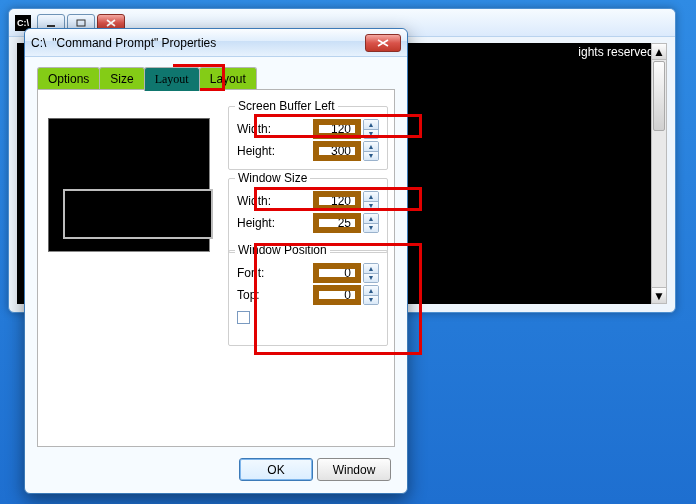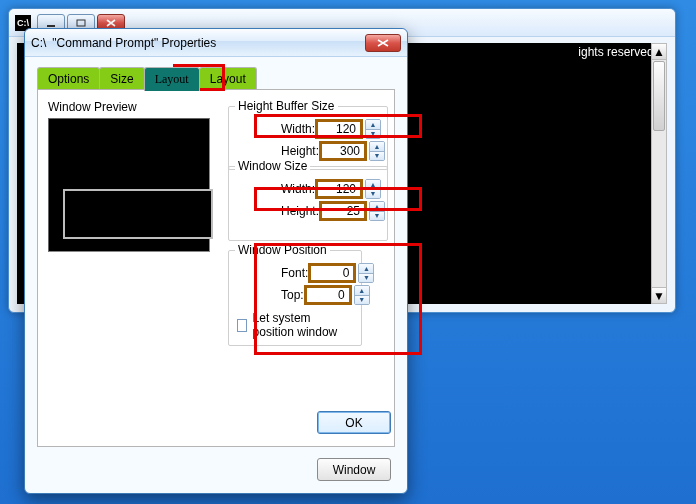--- a/index.html
+++ b/index.html
@@ -31,31 +31,31 @@
   .tab-content { position:absolute; left:12px; top:60px; right:12px; bottom:46px; background:#fff; border:1px solid #b5b5b5; padding:10px; }
 
   .preview-label{ color:#000; }
   .preview-box{ position:absolute; left:10px; top:28px; width:162px; height:134px; background:#000;}
   .preview-console{ position:absolute; left:14px; top:70px; width:150px; height:50px; border:2px solid #bdbdbd; background:#000;}
   .sunken{ border:1px solid #888; border-top-color:#666; border-left-color:#666; display:inline-block; }
 
   .groupbox{ position:absolute; border:1px solid #cfcfcf; border-radius:2px;}
   .groupbox .legend{ position:absolute; top:-8px; left:6px; background:#fff; padding:0 3px; color:#000; }
   .row{ display:flex; align-items:center; justify-content:space-between; margin:2px 0;}
-  .row label{ color:#000;margin-left:44px; }
+  .row label{ color:#000; }
   .numwrap{ display:flex; align-items:center; gap:2px;}
-  .numinput{ width:48px; height:20px; border:3px solid #a16207; padding:1px 4px; text-align:right; background:#fff;}
+  .numinput{ width:48px; height:20px; border:6px solid #a16207; padding:1px 4px; text-align:right; background:#fff;}
   .spinner{ width:16px; height:20px; display:flex; flex-direction:column; border:1px solid #9ab2cc; border-radius:2px; overflow:hidden;}
   .spinner div{ flex:1; display:flex; align-items:center; justify-content:center; background:linear-gradient(#f7fbff,#d9e8f7); font-size:7px; color:#2b5a8a;}
   .spinner div:first-child{ border-bottom:1px solid #9ab2cc;}
 
   .checkbox{ width:13px; height:13px; border:1px solid #7a9ac0; background:#fff; margin-right:6px; display:inline-block; vertical-align:middle;}
   .chkrow{ display:flex; align-items:center; margin-top:6px;}
 
-  .dlg-buttons{ position:absolute; right:16px; bottom:12px; display:flex; gap:24px;flex-direction:column;}
+  .dlg-buttons{ position:absolute; right:16px; bottom:12px; display:flex; gap:4px;}
   .btn{ min-width:74px; height:23px; border:1px solid #8a8a8a; border-radius:3px; background:linear-gradient(#fdfdfd,#e3e3e3); display:flex;align-items:center;justify-content:center;}
   .btn.default{ border:1px solid #3c7ab8; box-shadow:0 0 0 1px #7fb6ec inset; background:linear-gradient(#f2f9ff,#dbeeff);}
   
   .highlight{ position:absolute; border:3px solid #e20000; pointer-events:none;}
   .hl-tab{ left:148px; top:35px; width:52px; height:27px;}
   .hl-sbw{ left:229px; top:85px; width:168px; height:24px;}
   .hl-wsw{ left:229px; top:158px; width:168px; height:24px;}
   .hl-wp{ left:229px; top:214px; width:168px; height:112px;}
 
   svg{display:block}
@@ -106,27 +106,26 @@
   </div>
 
   <div class="tabs">
     <div class="tab">Options</div>
     <div class="tab">Size</div>
     <div class="tab active">Layout</div>
     <div class="tab">Layout</div>
   </div>
 
   <div class="tab-content">
-    <div class="preview-label">Window Preview</div>
     <span class="sunken preview-box">
       <span class="preview-console"></span>
     </span>
 
     <div class="groupbox" style="left:190px; top:16px; width:160px; height:64px; padding:10px 8px 6px 8px;">
-      <span class="legend">Height Buffer Size</span>
+      <span class="legend">Screen Buffer Left</span>
       <div class="row">
         <label>Width:</label>
         <div class="numwrap">
           <input class="numinput" value="120" style="">
           <div class="spinner">
               <div>▲</div>
               <div>▼</div>
             </div>
         </div>
       </div>
@@ -135,21 +134,21 @@
         <div class="numwrap">
           <input class="numinput" value="300" style="">
           <div class="spinner">
               <div>▲</div>
               <div>▼</div>
             </div>
         </div>
       </div>
     </div>
 
-    <div class="groupbox" style="left:190px; top:76px; width:160px; height:75px; padding:10px 8px 6px 8px;">
+    <div class="groupbox" style="left:190px; top:88px; width:160px; height:75px; padding:10px 8px 6px 8px;">
       <span class="legend">Window Size</span>
       <div class="row">
         <label>Width:</label>
         <div class="numwrap">
           <input class="numinput" value="120" style="">
           <div class="spinner">
               <div>▲</div>
               <div>▼</div>
             </div>
         </div>
@@ -159,21 +158,21 @@
         <div class="numwrap">
           <input class="numinput" value="25" style="">
           <div class="spinner">
               <div>▲</div>
               <div>▼</div>
             </div>
         </div>
       </div>
     </div>
 
-    <div class="groupbox" style="left:190px; top:160px; width:134px; height:96px; padding:10px 8px 0 8px;">
+    <div class="groupbox" style="left:190px; top:160px; width:160px; height:96px; padding:10px 8px 0 8px;">
       <span class="legend">Window Position</span>
       <div class="row">
         <label>Font:</label>
         <div class="numwrap">
           <input class="numinput" value="0" style="">
           <div class="spinner">
               <div>▲</div>
               <div>▼</div>
             </div>
         </div>
@@ -183,21 +182,20 @@
         <div class="numwrap">
           <input class="numinput" value="0" style="">
           <div class="spinner">
               <div>▲</div>
               <div>▼</div>
             </div>
         </div>
       </div>
       <div class="chkrow">
         <span class="checkbox"></span>
-        <span>Let system position window</span>
       </div>
     </div>
   </div>
 
   <div class="dlg-buttons">
     <div class="btn default">OK</div>
     <div class="btn">Window</div>
   </div>
 
   <div class="highlight hl-tab"></div>

